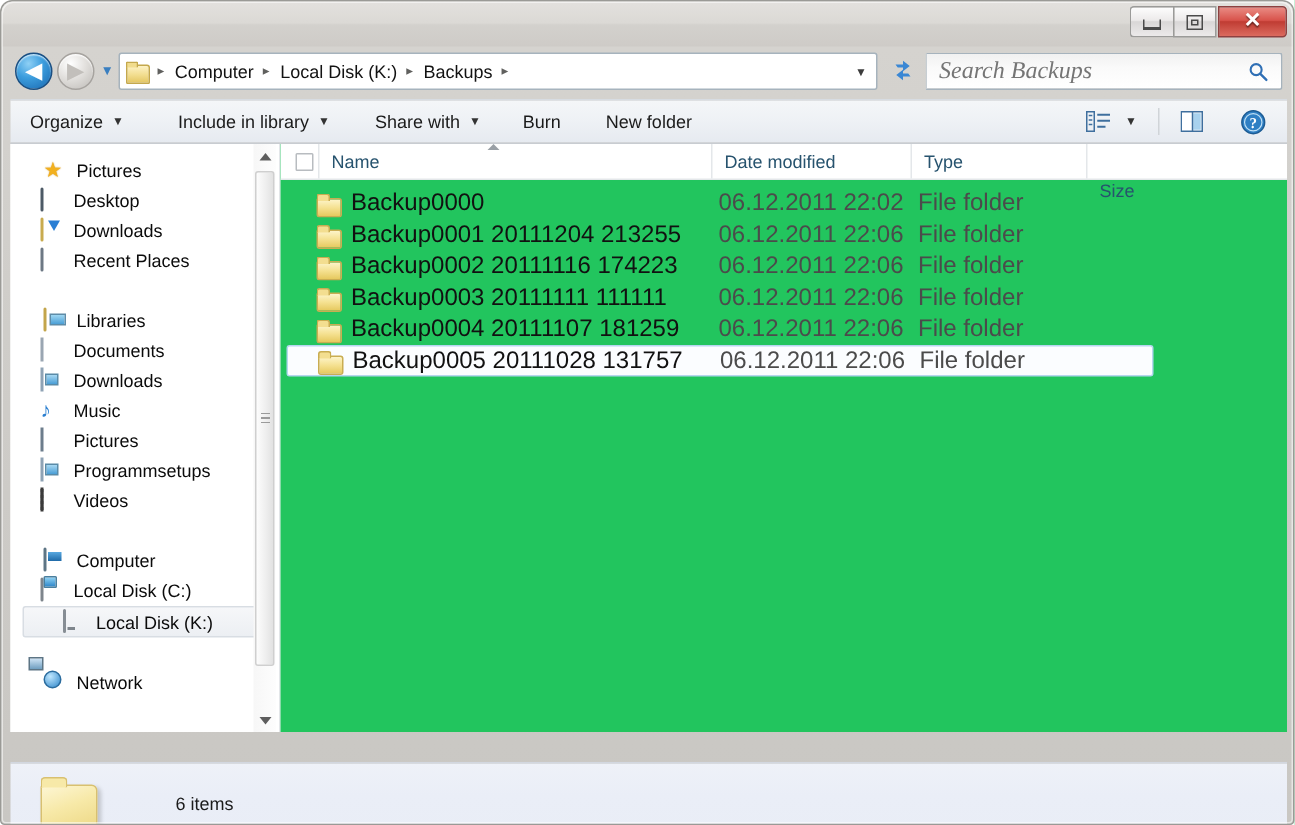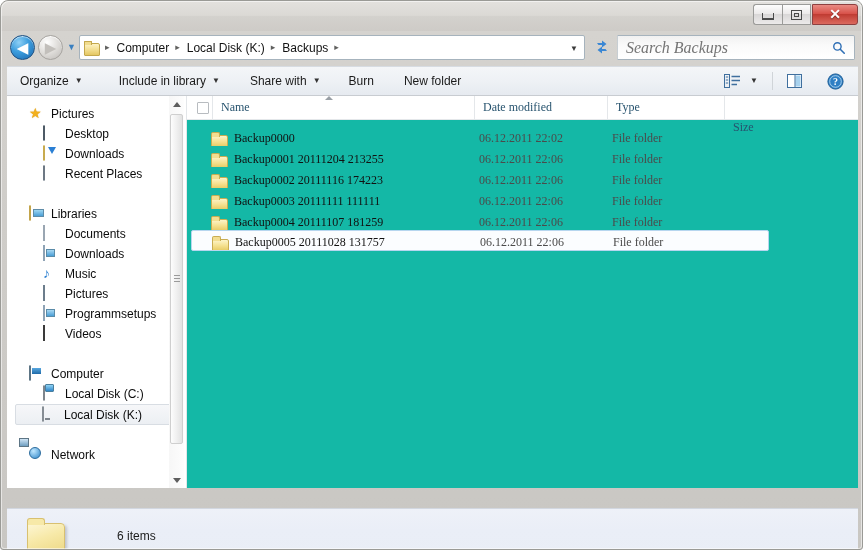--- a/index.html
+++ b/index.html
@@ -221,21 +221,21 @@
   }
   .navgroup { margin-bottom: 4px; }
   .navrow {
     height: 20px;
     display:flex; align-items:center;
     font-size: 12px; color:#0b0b0b;
     padding-left: 22px;
     cursor:pointer;
     white-space:nowrap;
   }
-  .navrow.child { padding-left: 36px; }
+  .navrow.child { padding-left: 20px; }
   .navrow.selected {
     background: linear-gradient(180deg,#f6f7f9 0%, #eceff3 100%);
     border: 1px solid #d8dde3;
     border-radius: 2px;
     margin: 0 2px 0 8px;
     padding-left: 26px;
     height: 21px;
   }
   .navicon { width:16px; height:16px; margin-right:6px; flex:none; position:relative; display:inline-block;}
   .navspacer { height: 16px; }
@@ -262,21 +262,21 @@
     cursor:pointer;
   }
   #nav-thumb::after{
     content:""; position:absolute; left:3px; top:50%; margin-top:-4px;
     width:6px; height:8px;
     background: repeating-linear-gradient(180deg,#9a9a9a 0 1px, transparent 1px 3px);
   }
 
   
   #listpane {
-    flex:1; position:relative; background:#14b8a6; overflow:hidden;font-family:Liberation Serif, serif;
+    flex:1; position:relative; background:#22c55e; overflow:hidden;
   }
   #col-header {
     display:flex; height:24px; align-items:stretch;
     border-bottom:1px solid #e4e7ea;
     background:#ffffff;
     position:relative;
   }
   .colcell {
     display:flex; align-items:center;
     font-size:12px; color:#27536e;
@@ -290,22 +290,22 @@
     width:12px; height:12px; border:1px solid #b8bcc0; background:#fff;
     border-radius:1px;
   }
   #sort-indicator {
     position:absolute; left:112px; top:0px;
     width:0; height:0;
     border-left:4px solid transparent; border-right:4px solid transparent;
     border-bottom:4px solid #9aa0a6;
   }
   .filerow {
-    display:flex; height:21px; align-items:flex-end;
-    font-size:12px; color:#111;
+    display:flex; height:21px; align-items:center;
+    font-size:16px; color:#111;
     cursor:pointer;
     position:relative;
   }
   .filerow.selected {
     border:1px solid #b6d6ef;
     background: #fbfdff;
     border-radius:2px;
   }
   .cell-name {
     display:flex; align-items:center;

